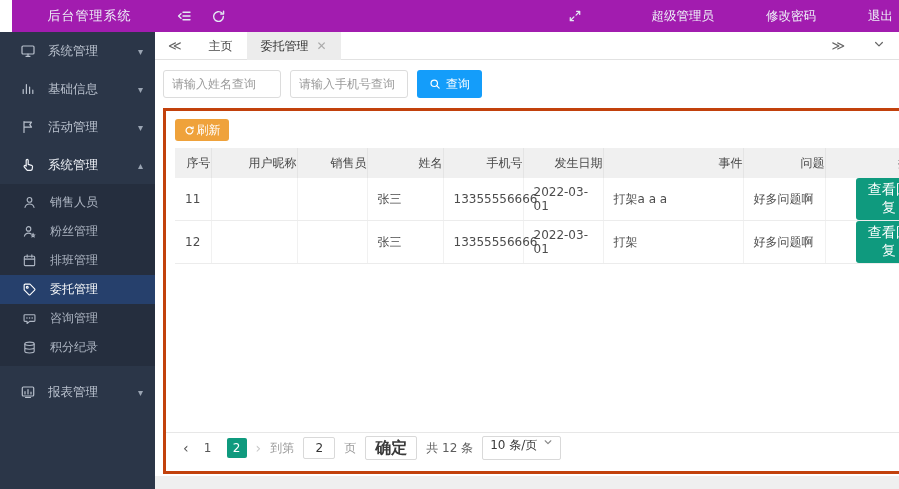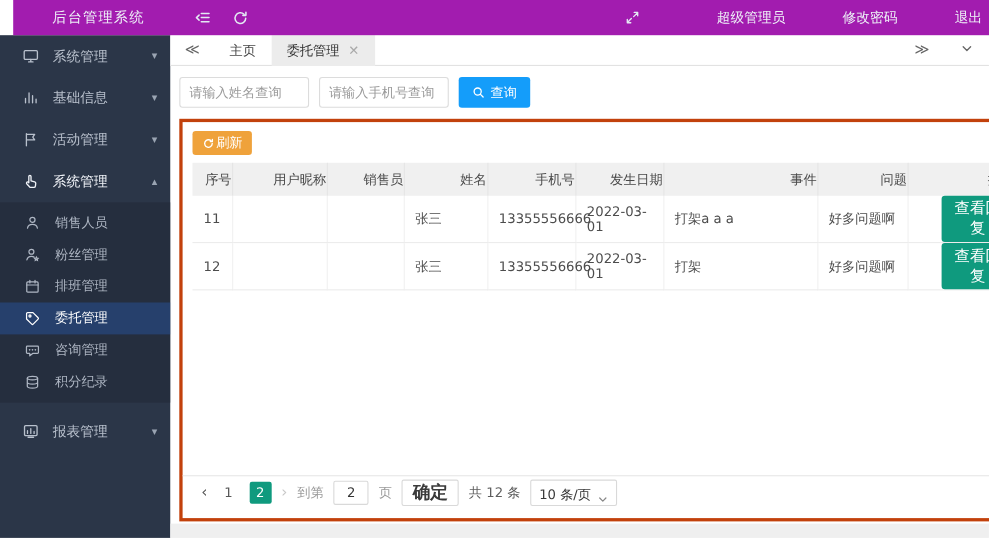--- a/index.html
+++ b/index.html
@@ -86,21 +86,21 @@
     border-radius:2px; color:#585858; }
   .pg-num.current { background:#0f9a7e; color:#fff; }
   .pg-muted { color:#9b9b9b; }
   .pg-input { width:32px; height:22px; border:1px solid #d9d9d9; border-radius:2px;
     text-align:center; font-size:12px; color:#333; outline:none; font-family:inherit; }
   .pg-confirm { height:24px; padding:0 9px; background:#fff; border:1px solid #d9d9d9;
     border-radius:2px; font-size:16px; font-weight:bold; color:#3a3a3a; cursor:pointer;
     font-family:inherit; }
   .pg-total { color:#5d5d5d; }
   .pg-size { height:24px; border:1px solid #d9d9d9; border-radius:2px; padding:0 7px;
-    display:inline-flex; align-items:flex-end; gap:6px; cursor:pointer; color:#3a3a3a; }
+    display:inline-flex; align-items:flex-start; gap:6px; cursor:pointer; color:#3a3a3a; }
 
   .bottom-strip { position:absolute; left:0; bottom:0; width:744px; height:13px; background:#efefef; }
 </style>
 </head>
 <body>
 
 <div class="topbar">
   <div class="logo">后台管理系统</div>
   <span class="tb-icon">
     <svg width="16" height="16" viewBox="0 0 16 16" fill="none" stroke="currentColor" stroke-width="1.4" stroke-linecap="round" stroke-linejoin="round">

